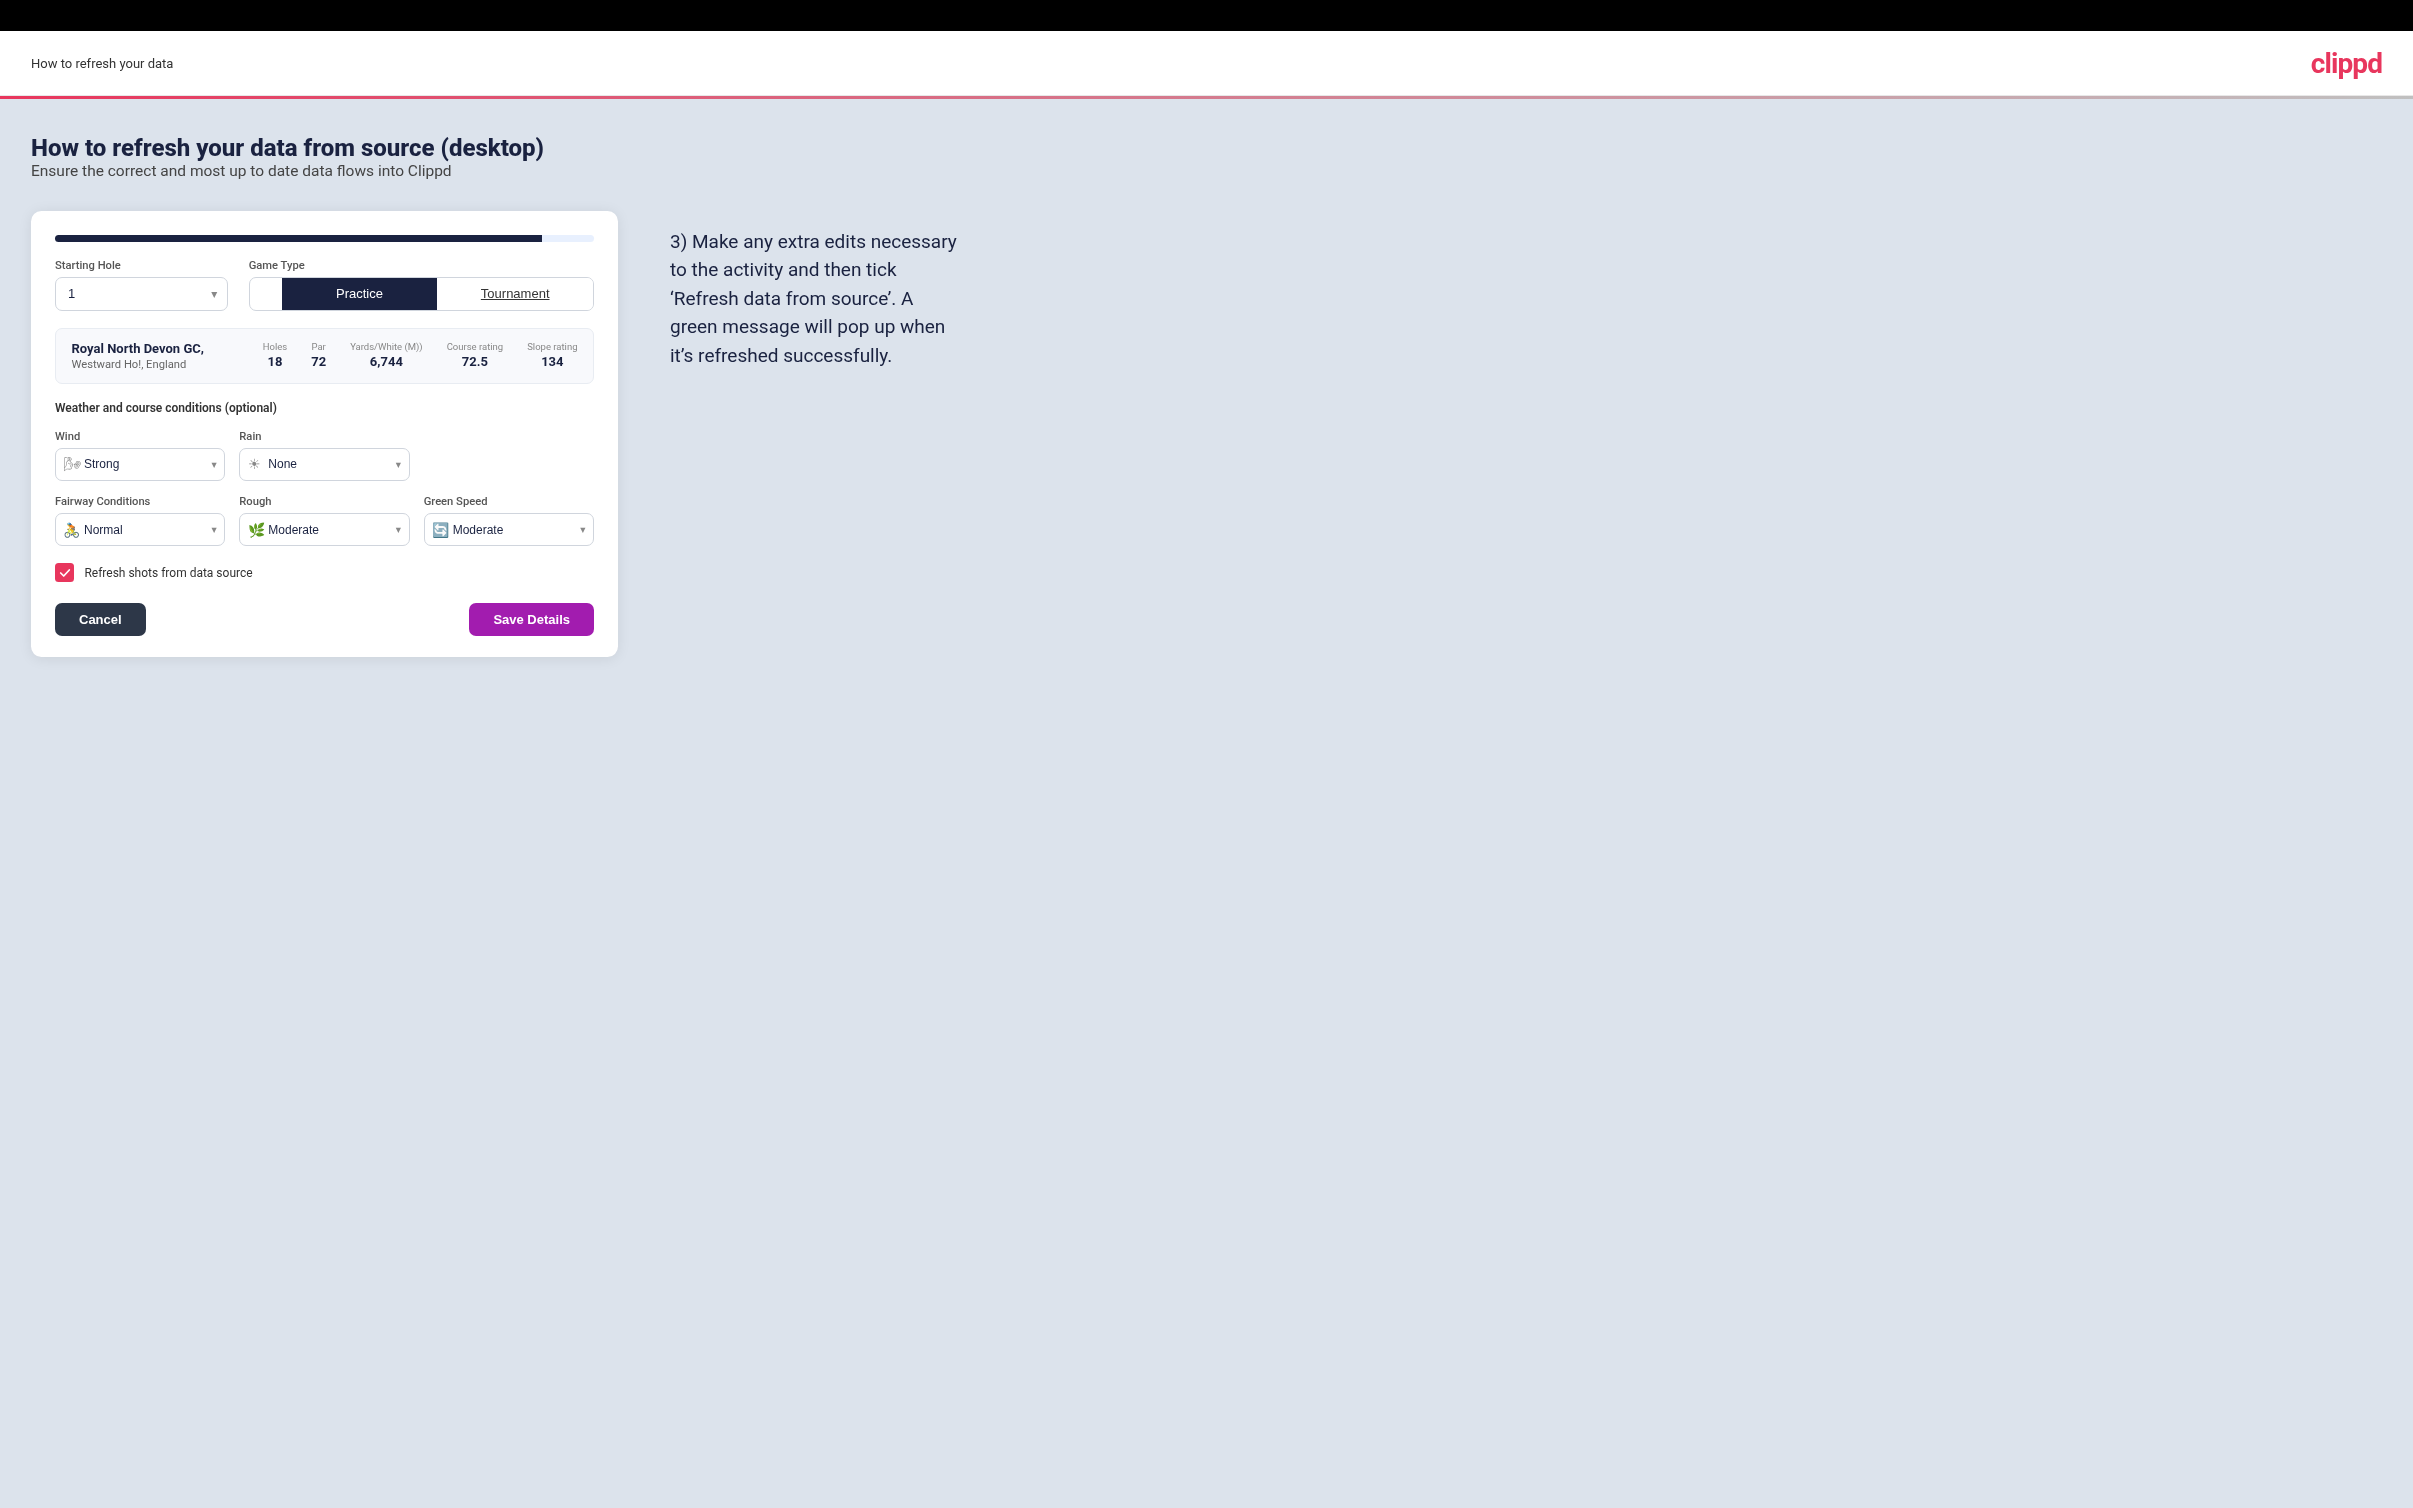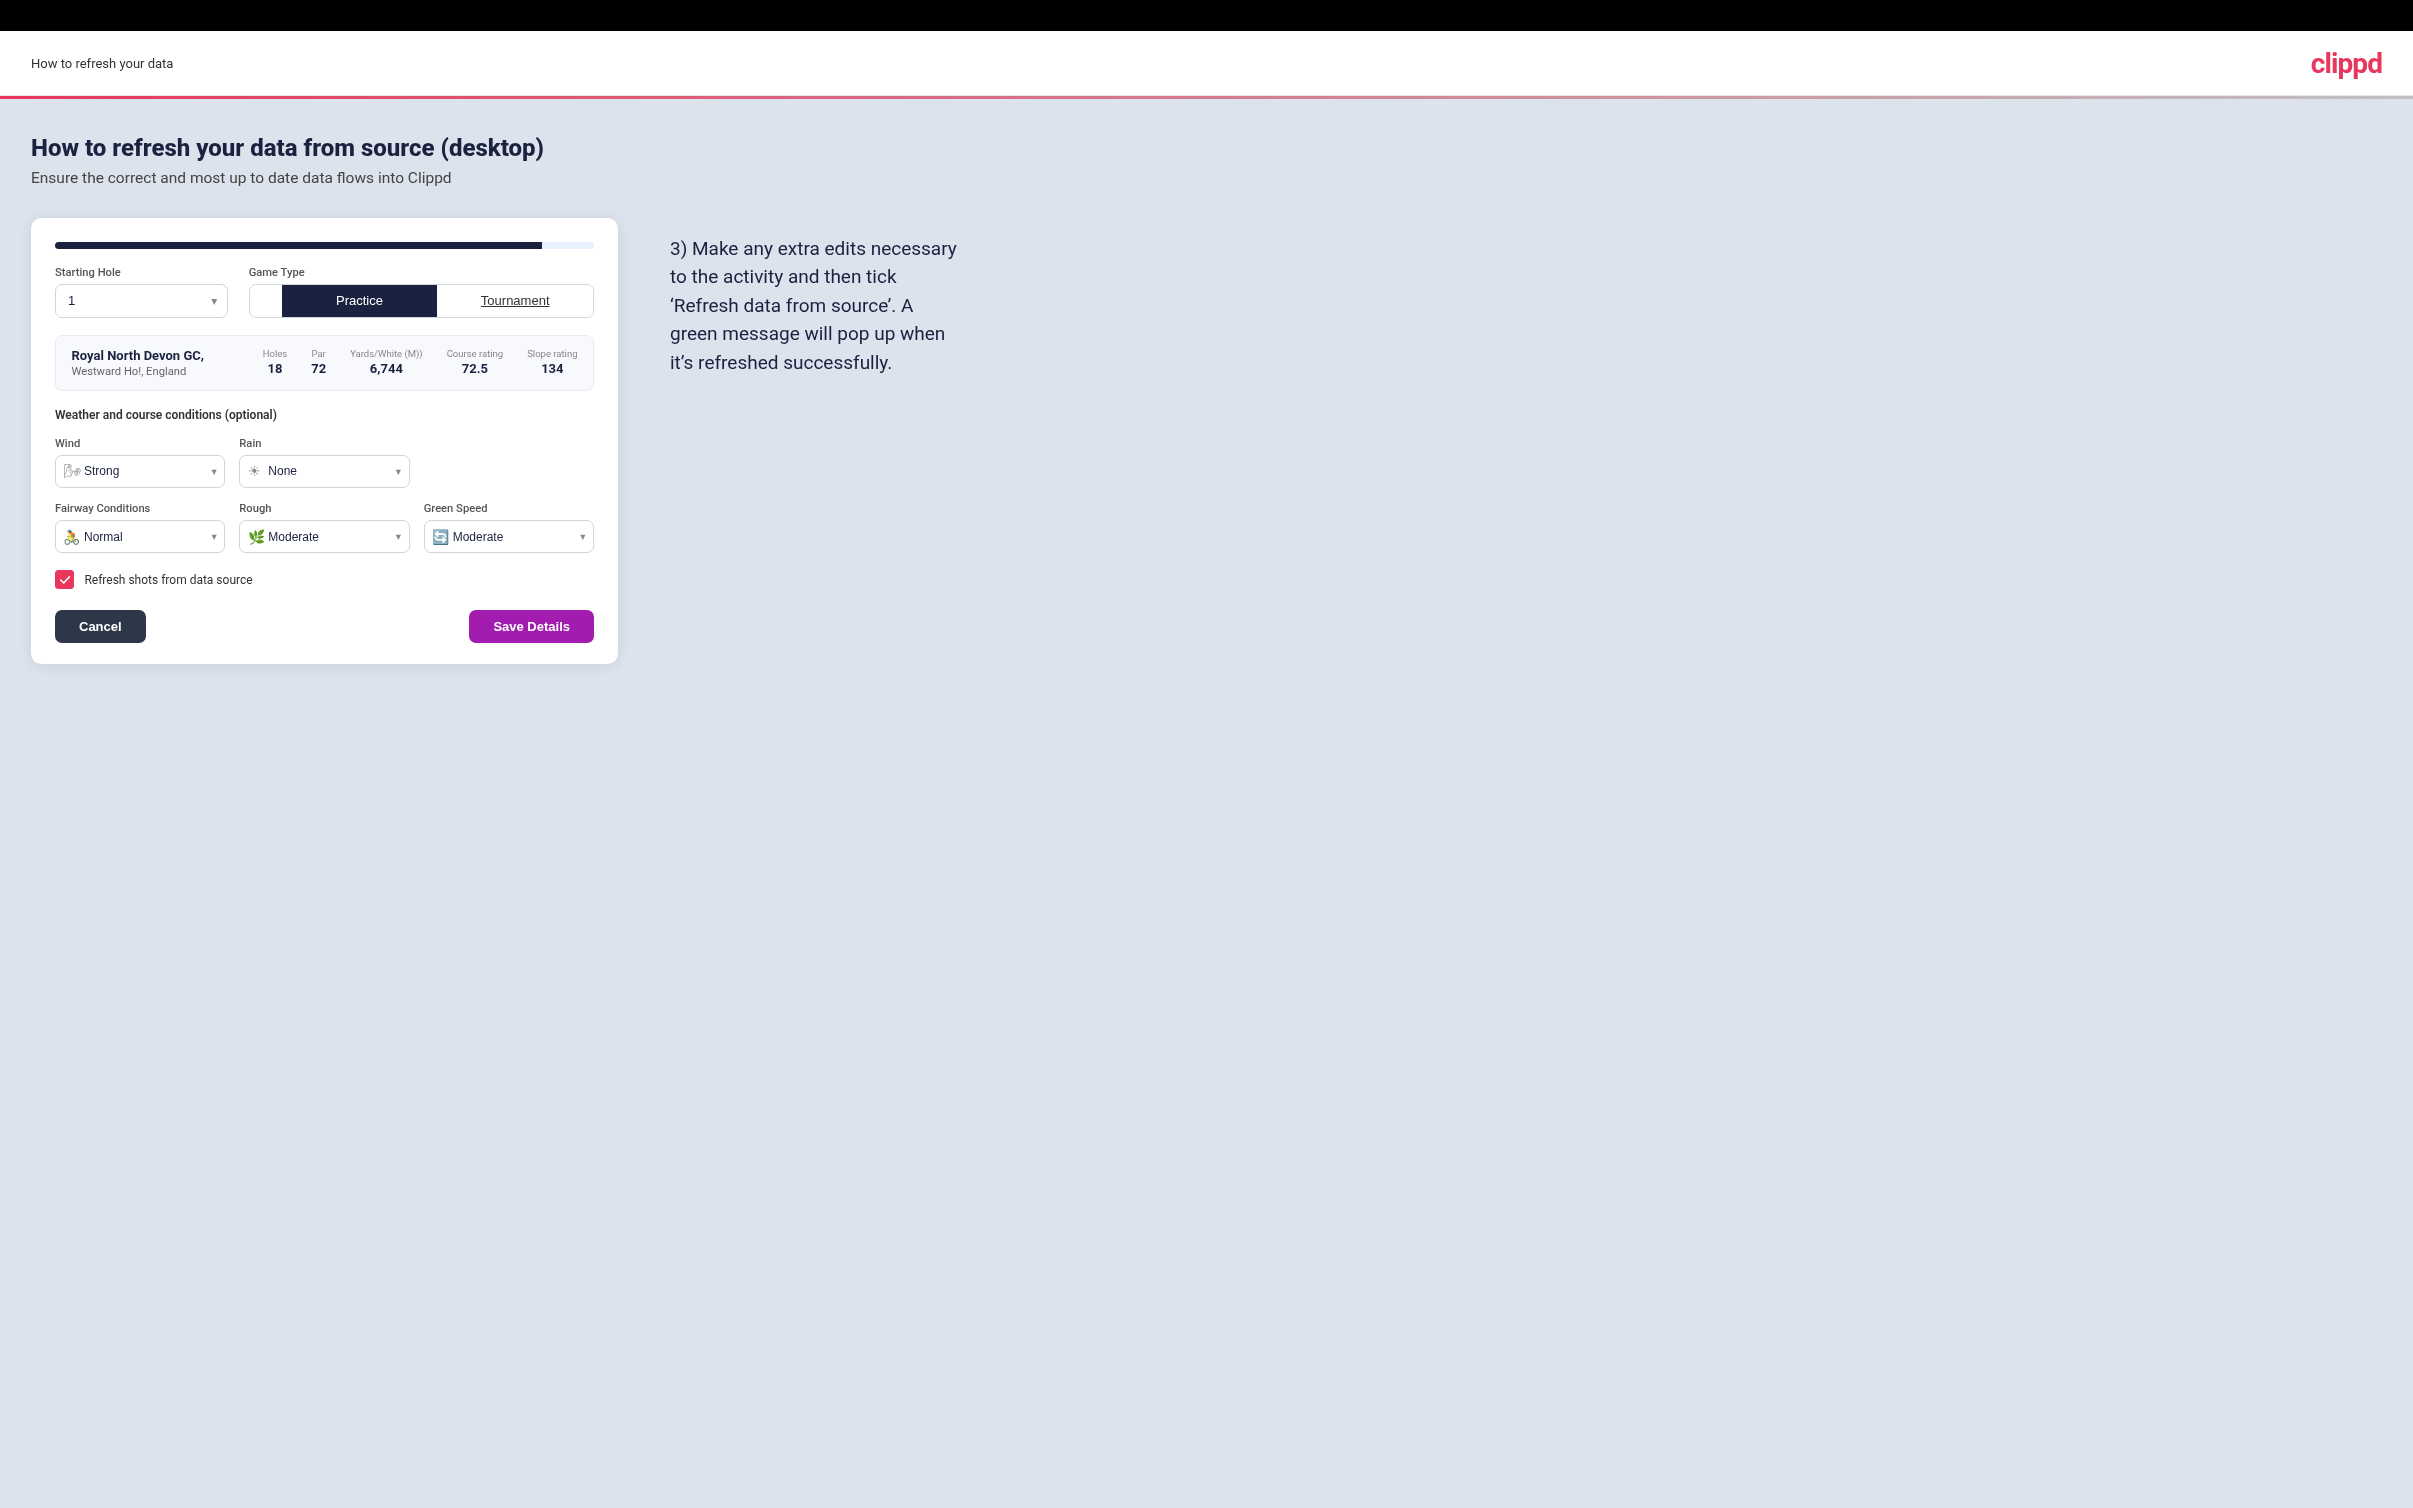--- a/index.html
+++ b/index.html
@@ -38,21 +38,20 @@
     }
     .main-content {
       background: #dce3ec;
       padding: 35px 31px 0 31px;
       min-height: calc(100vh - 104px);
     }
     .page-heading {
       font-size: 24px;
       font-weight: 800;
       color: #1a2240;
-      margin-bottom: 7px;
     }
     .page-subheading {
       font-size: 15.5px;
       color: #444;
       margin-bottom: 31px;
     }
     .content-row {
       display: flex;
       gap: 52px;
       align-items: flex-start;

